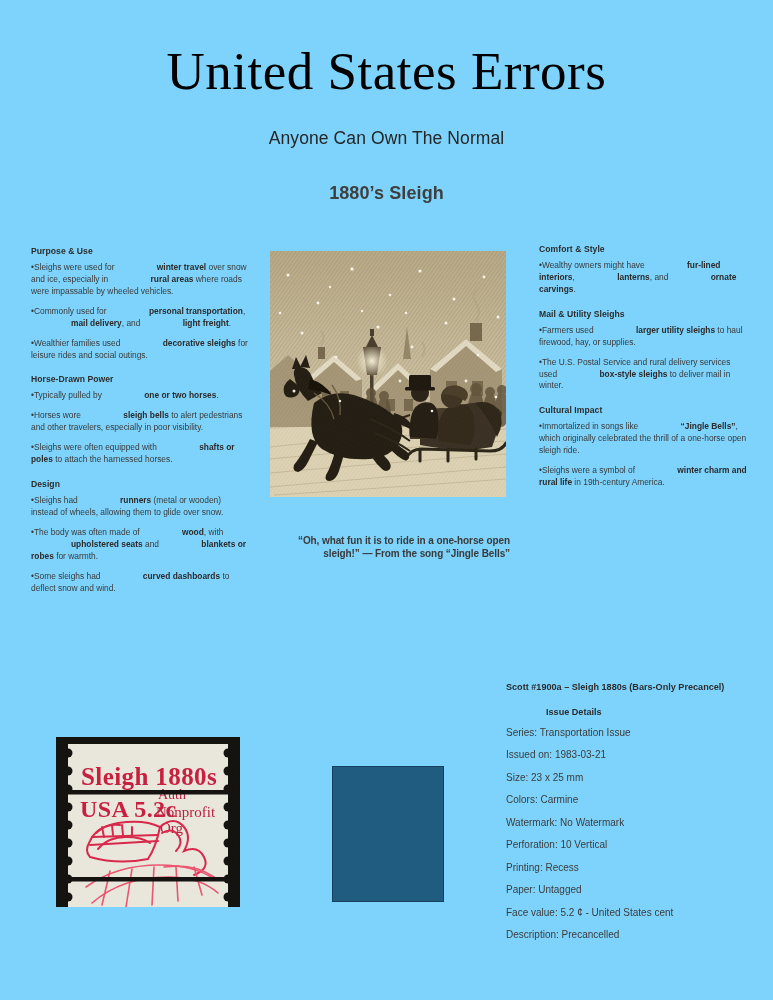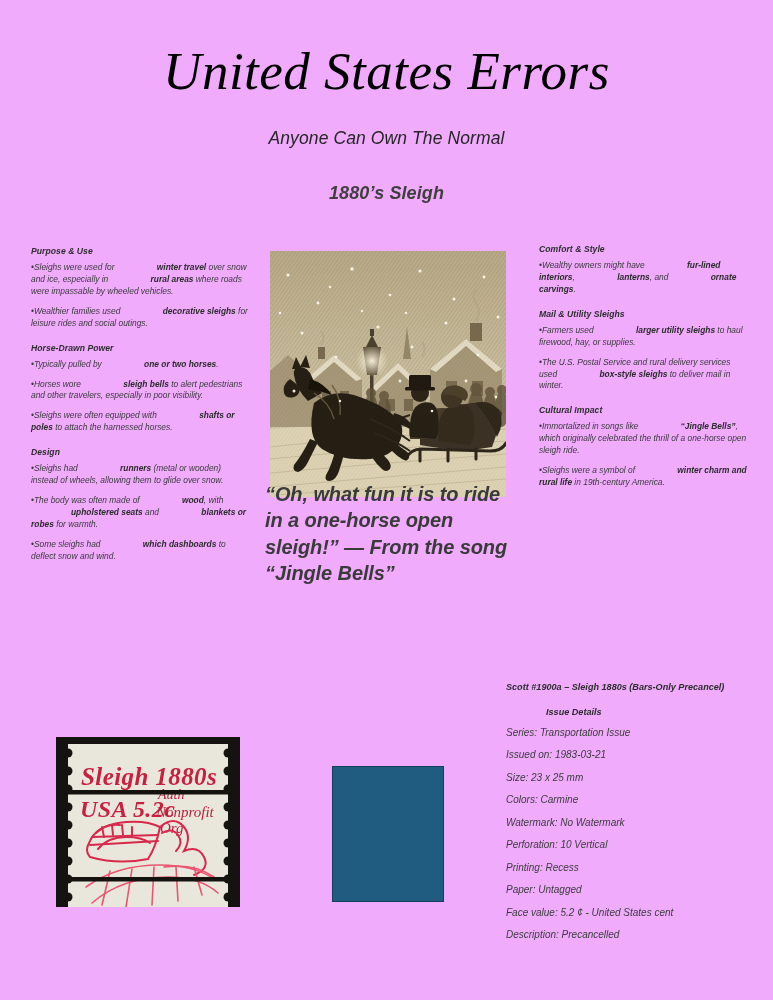--- a/index.html
+++ b/index.html
@@ -11,22 +11,21 @@
     width: 773px;
     height: 1000px;
     position: relative;
     font-family: "Liberation Sans", sans-serif;
     color: #3b3b3b;
     overflow: hidden;
   }
   .page {
     position: absolute;
     inset: 0;
-    background: #f0abfc;
-    font-style: italic;
+    background: #7dd3fc;
   }
 
   
   .hdr {
     position: absolute;
     left: 0; right: 0;
     top: 0;
     text-align: center;
   }
   .title {
@@ -94,24 +93,24 @@
     height: 246px;
     overflow: hidden;
     background: #cfc2a4;
   }
   .illo svg { display: block; }
 
   
   .quote {
     position: absolute;
     left: 265px;
-    top: 481px;
+    top: 534px;
     width: 245px;
-    text-align: left;
-    font-size: 20px;
+    text-align: right;
+    font-size: 10px;
     font-weight: 700;
     line-height: 1.32;
     color: #3a3a3a;
     letter-spacing: -.1px;
   }
 
   
   .stamp-wrap {
     position: absolute;
     left: 56px;
@@ -168,31 +167,32 @@
 
   <div class="hdr">
     <h1 class="title">United States Errors</h1>
     <p class="subtitle">Anyone Can Own The Normal</p>
     <p class="section-title">1880’s Sleigh</p>
   </div>
 
   <div class="col col-left">
     <h4>Purpose &amp; Use</h4>
     <p>•Sleighs were used for <b>winter travel</b> over snow and ice, especially in <b>rural areas</b> where roads were impassable by wheeled vehicles.</p>
+    <p>•Commonly used for <b>personal transportation</b>, <b>mail delivery</b>, and <b>light freight</b>.</p>
     <p>•Wealthier families used <b>decorative sleighs</b> for leisure rides and social outings.</p>
 
     <h4 class="spaced">Horse-Drawn Power</h4>
     <p>•Typically pulled by <b>one or two horses</b>.</p>
     <p>•Horses wore <b>sleigh bells</b> to alert pedestrians and other travelers, especially in poor visibility.</p>
     <p>•Sleighs were often equipped with <b>shafts or poles</b> to attach the harnessed horses.</p>
 
     <h4 class="spaced">Design</h4>
     <p>•Sleighs had <b>runners</b> (metal or wooden) instead of wheels, allowing them to glide over snow.</p>
     <p>•The body was often made of <b>wood</b>, with <b>upholstered seats</b> and <b>blankets or robes</b> for warmth.</p>
-    <p>•Some sleighs had <b>which dashboards</b> to deflect snow and wind.</p>
+    <p>•Some sleighs had <b>curved dashboards</b> to deflect snow and wind.</p>
   </div>
 
   <div class="col col-right">
     <h4>Comfort &amp; Style</h4>
     <p>•Wealthy owners might have <b>fur-lined interiors</b>, <b>lanterns</b>, and <b>ornate carvings</b>.</p>
 
     <h4 class="spaced">Mail &amp; Utility Sleighs</h4>
     <p>•Farmers used <b>larger utility sleighs</b> to haul firewood, hay, or supplies.</p>
     <p>•The U.S. Postal Service and rural delivery services used <b>box-style sleighs</b> to deliver mail in winter.</p>
 

